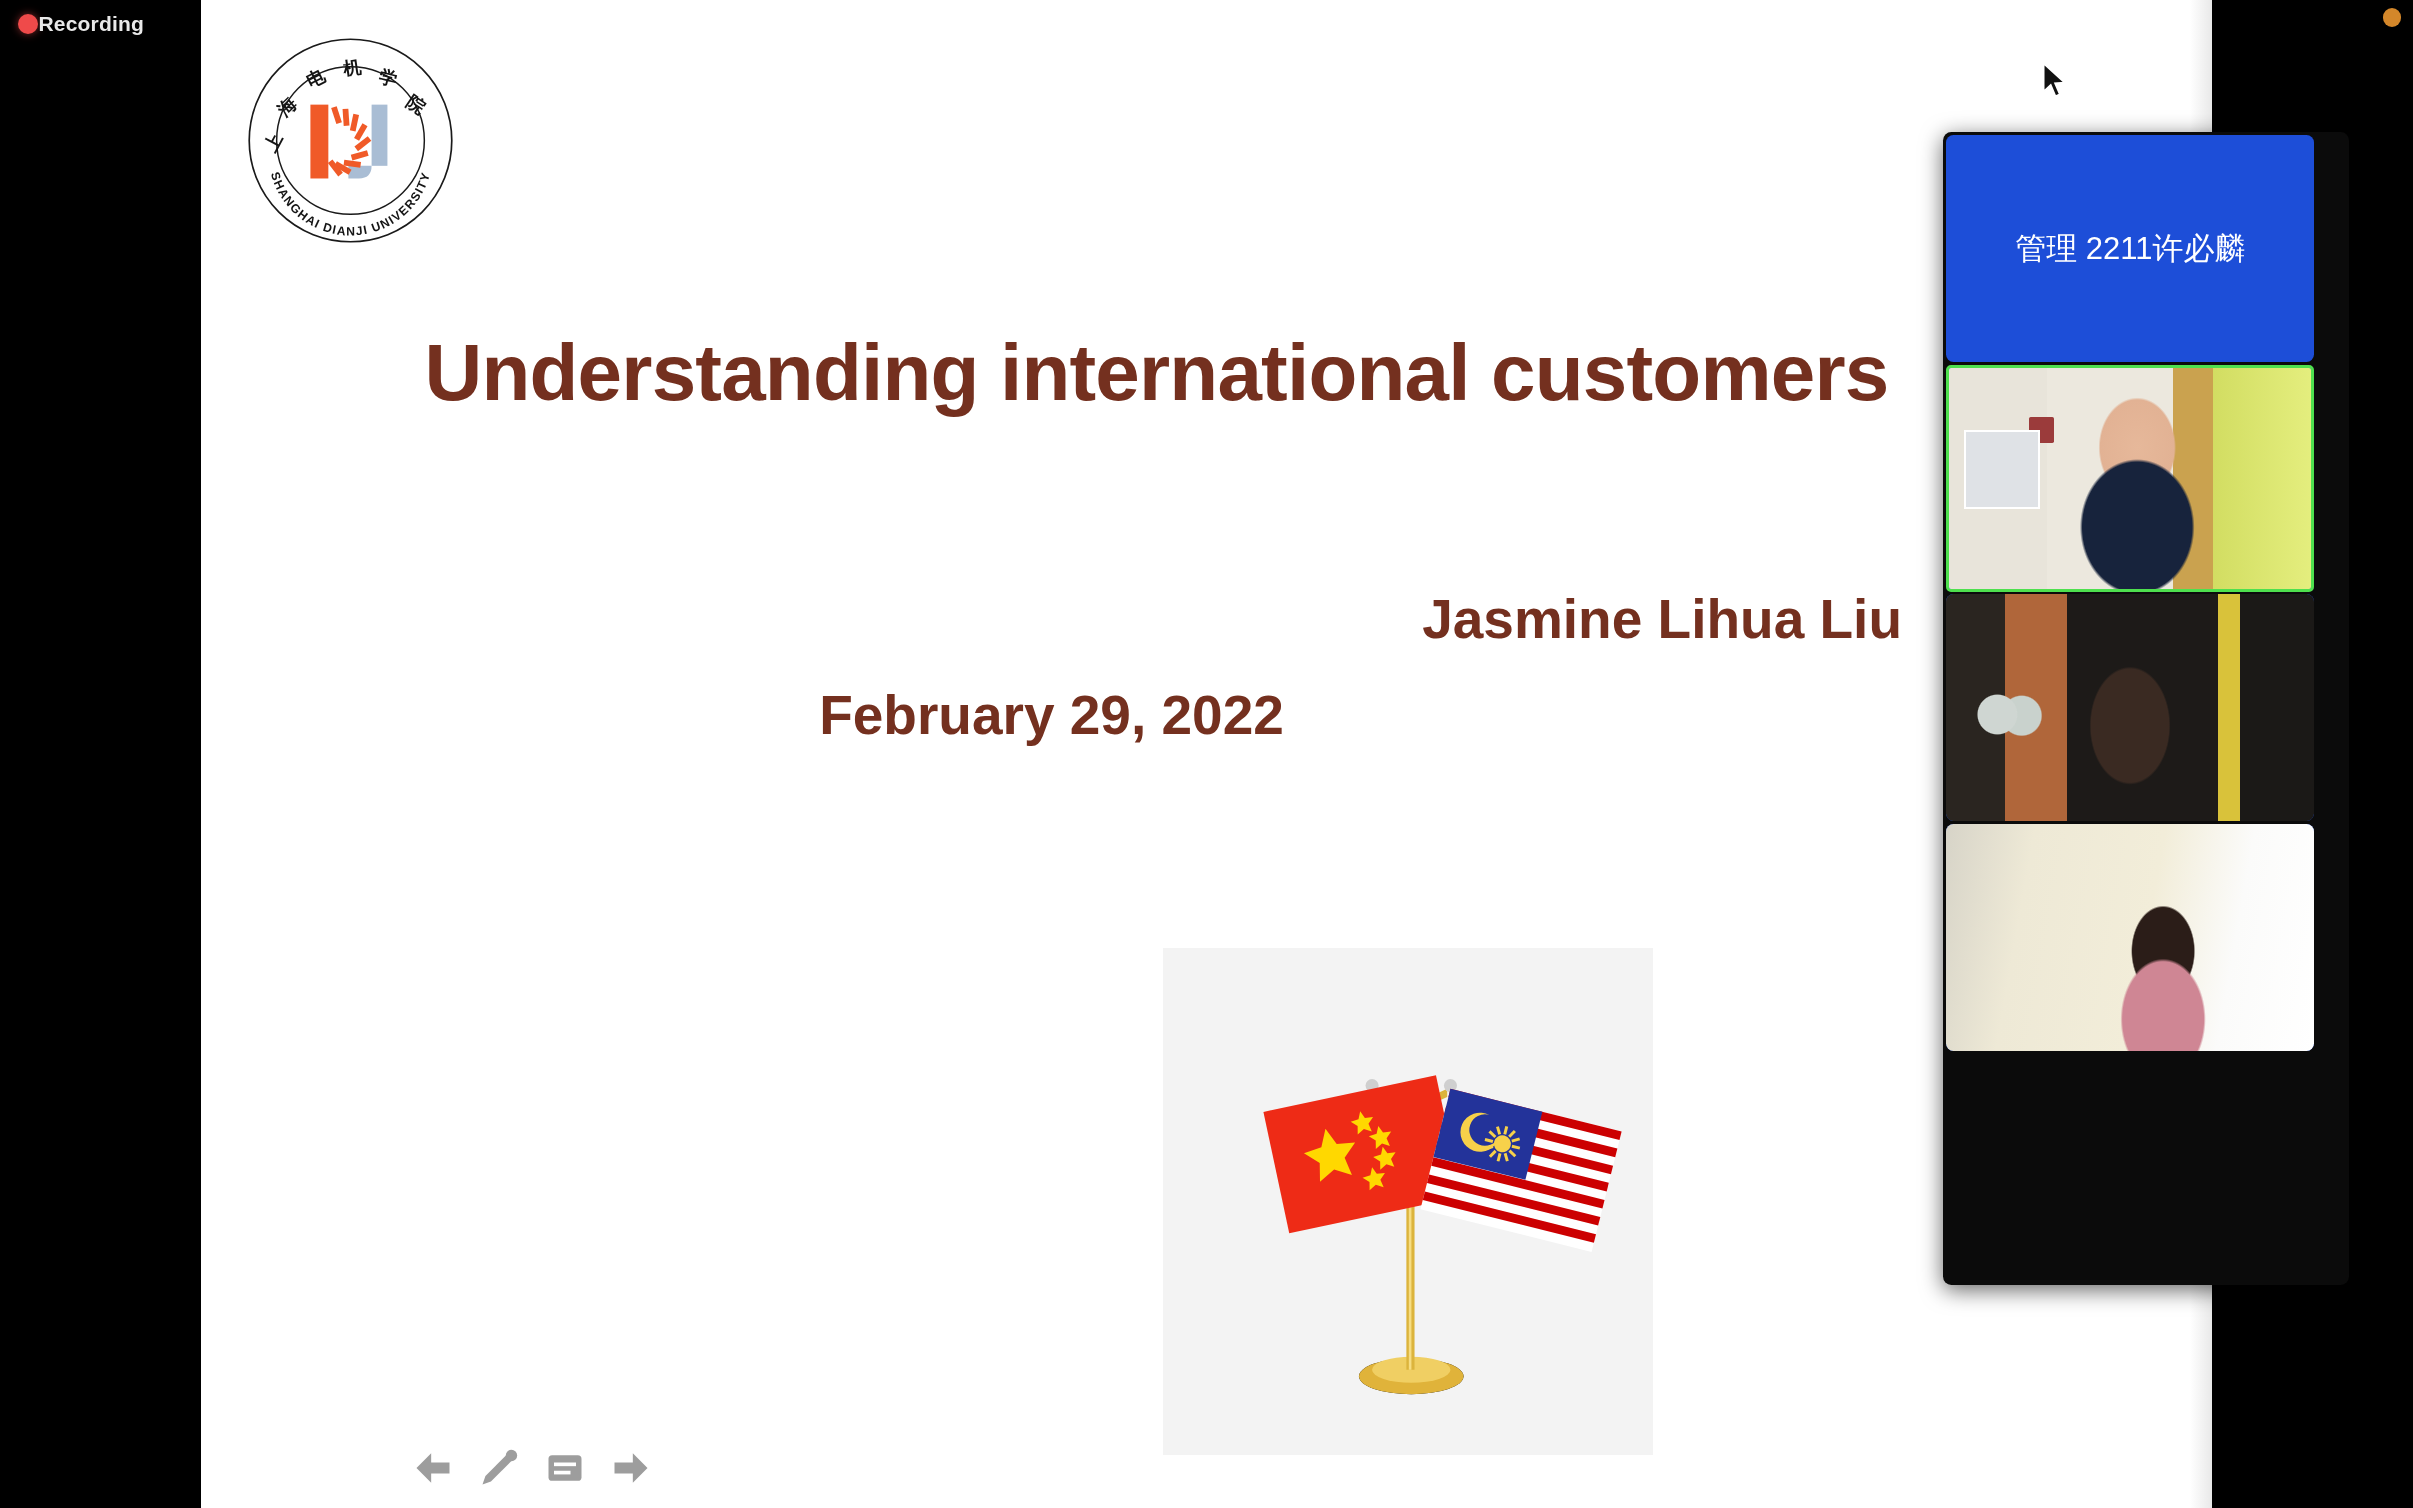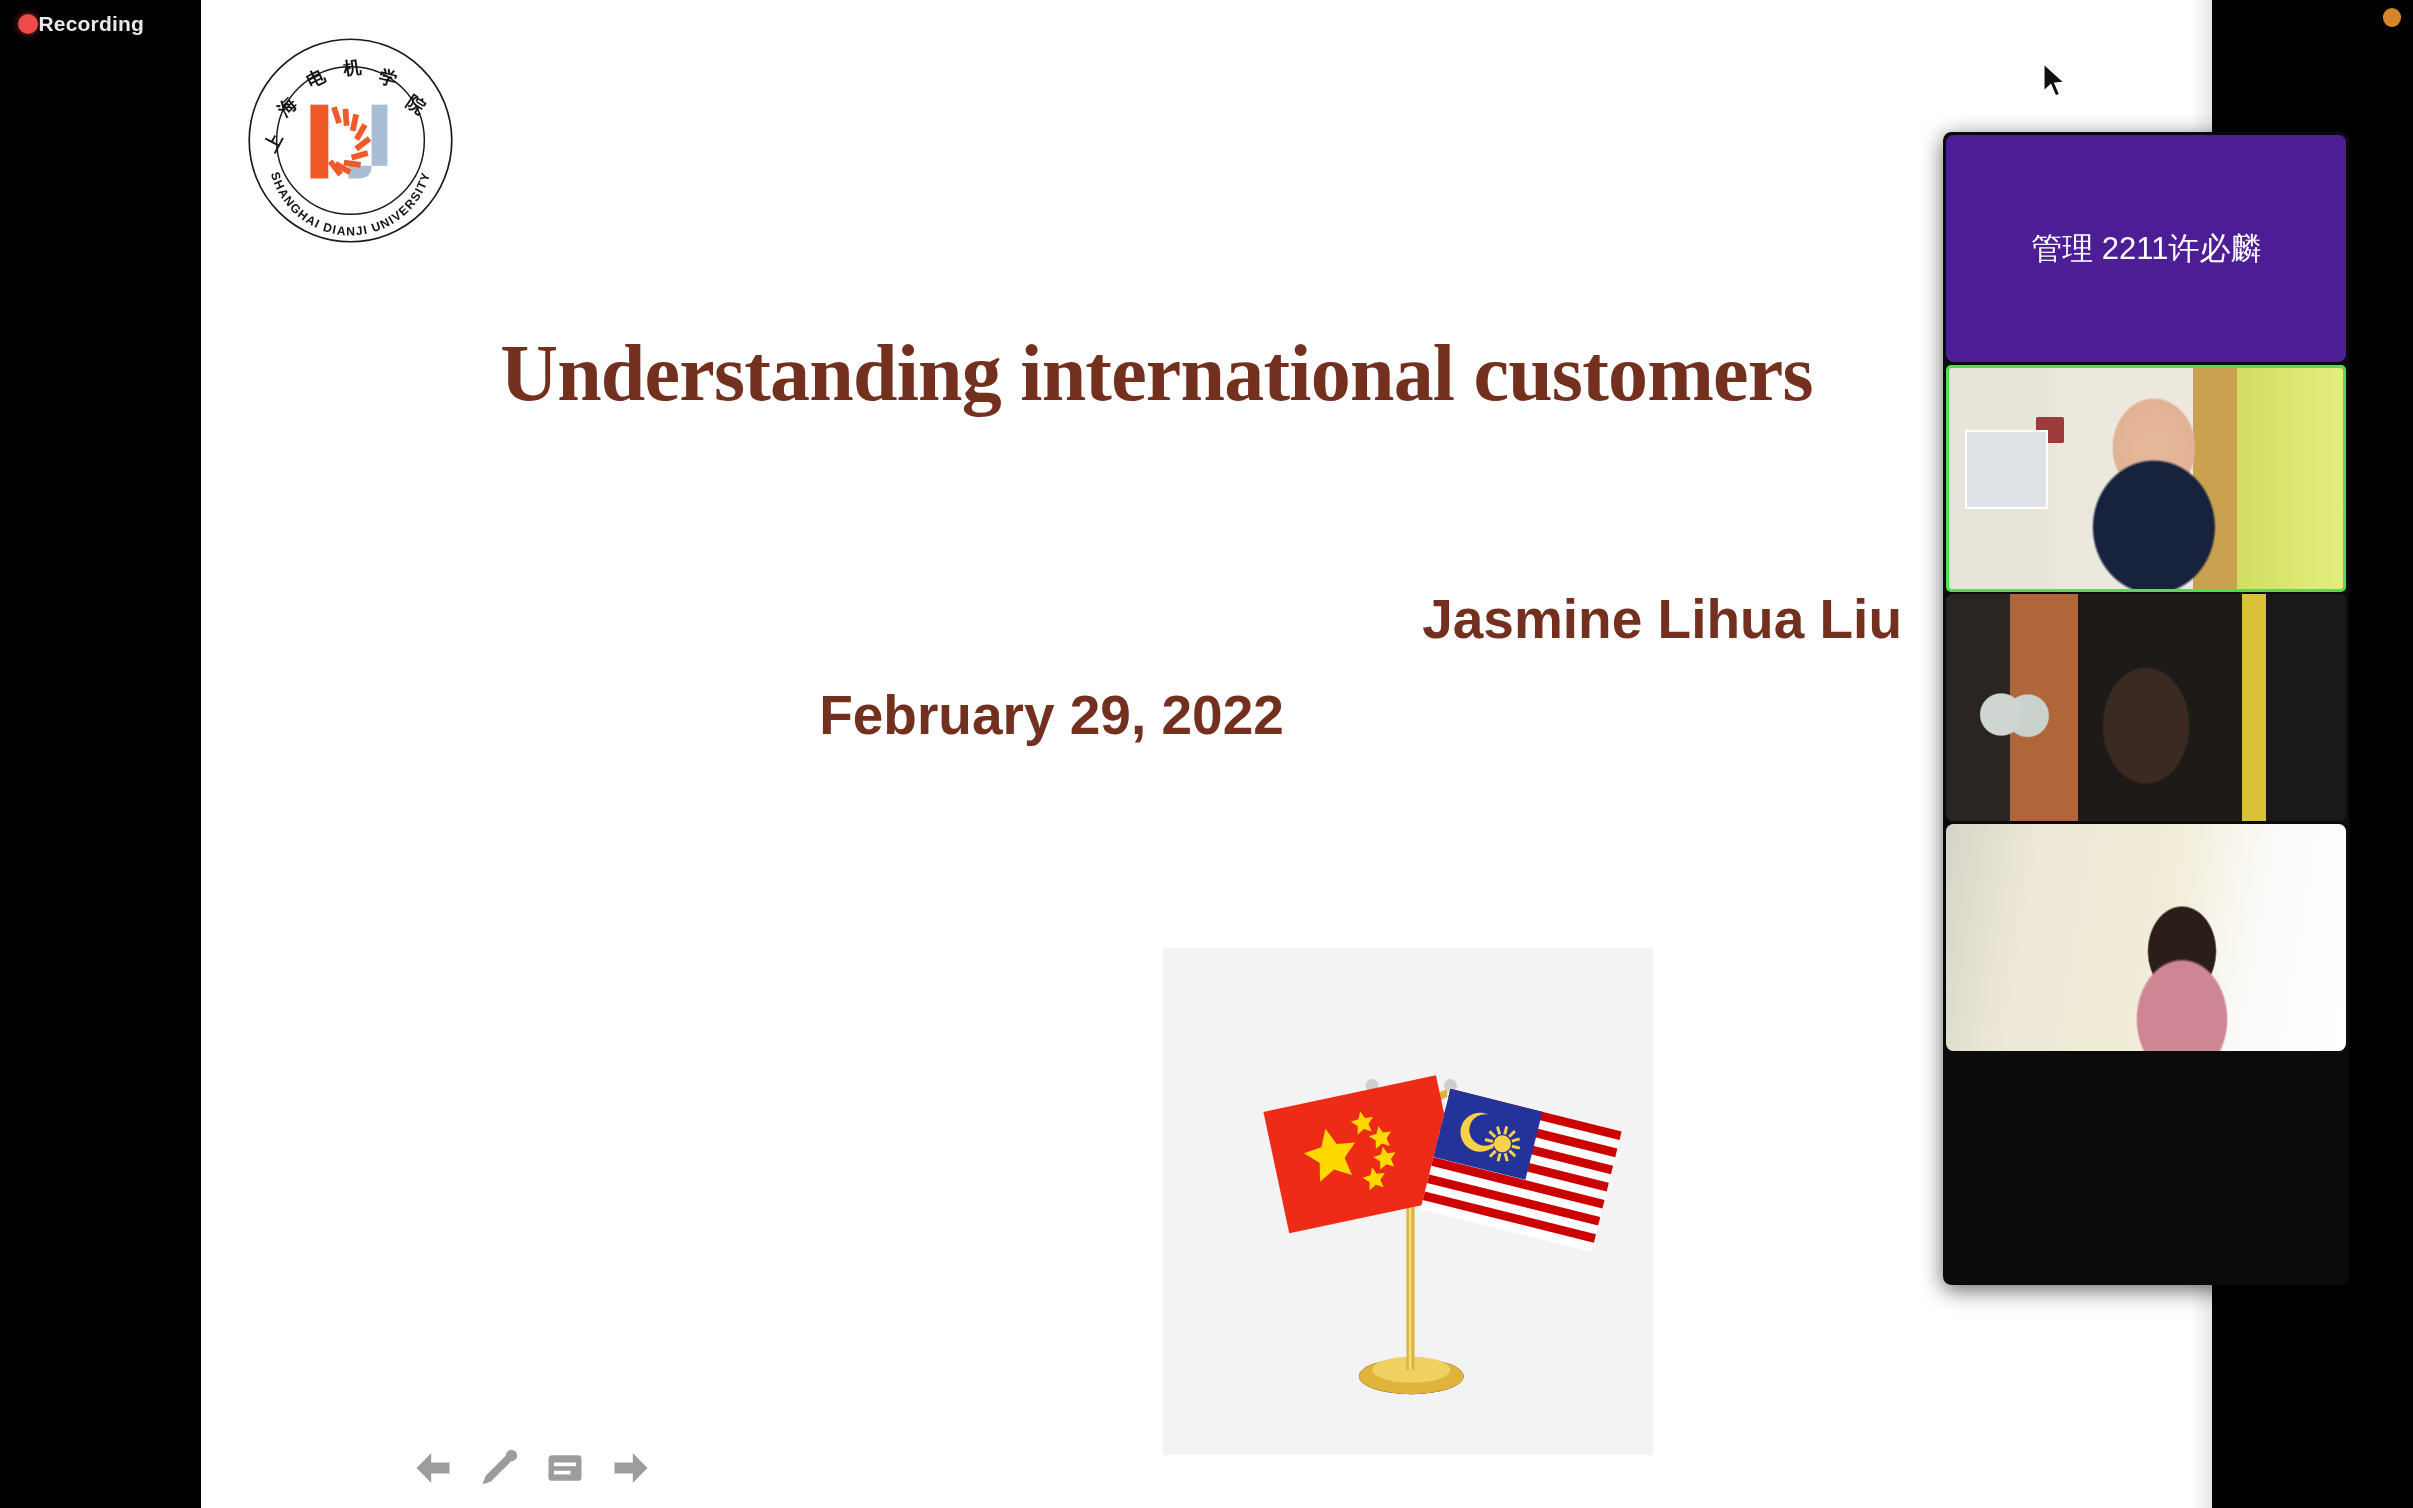--- a/index.html
+++ b/index.html
@@ -28,21 +28,21 @@
                  rgba(255,255,255,0), rgba(214,214,214,.55)); }
 
   
   .logo { position:absolute; left:44px; top:35px; width:211px; height:211px; }
   .logo svg { width:100%; height:100%; display:block; }
 
   
   .slide-title { position:absolute; left:0; top:318px; width:1911px;
                  text-align:center; color:#74301f; font-weight:bold;
                  font-size:80px; line-height:1.38; font-stretch:condensed;
-                 letter-spacing:-0.8px;font-family:Liberation Serif, serif; }
+                 letter-spacing:-0.8px; }
   .slide-title .l2 { display:block; }
   .slide-author { position:absolute; left:0; top:587px; width:1701px;
                   text-align:right; color:#74301f; font-weight:bold;
                   font-size:55px; }
   .slide-date { position:absolute; left:0; top:683px; width:1701px;
                 text-align:center; color:#74301f; font-weight:bold;
                 font-size:55px; }
 
   
   .flags-box { position:absolute; left:962px; top:948px; width:490px;
@@ -52,22 +52,22 @@
   
   .pres-nav { position:absolute; left:210px; bottom:18.4px; display:flex;
               align-items:center; gap:22px; z-index:30; }
   .pres-nav .nav-ico { width:44px; height:44px; display:block; }
 
   
   #panel { position:absolute; left:1943px; top:132px; width:406px; height:1153px;
            background:#0b0b0b; border-radius:8.4px; z-index:35;
            box-shadow:0 5px 22px rgba(0,0,0,.6); padding:3.4px;
            display:flex; flex-direction:column; gap:2.5px; }
-  .tile { position:relative; width:400px; height:227px; border-radius:7.5px;
-          overflow:hidden; background:#4c1d95; flex:none; }
+  .tile { position:relative; width:368px; height:227px; border-radius:7.5px;
+          overflow:hidden; background:#1d4ed8; flex:none; }
   .tile.speaking { border:3.4px solid #4ee04e; border-radius:5px; }
   .tile .name { position:absolute; left:0; right:0; top:50%;
                 transform:translateY(-50%); text-align:center; color:#fff;
                 font-size:31px; font-weight:400; }
   .tile .vid { position:absolute; inset:0; }
 
   
   .v1 { background:
       radial-gradient(ellipse 36% 70% at 52% 72%, #17233c 0%, #17233c 42%, transparent 44%),
       radial-gradient(ellipse 17% 36% at 52% 36%, #e6b89a 0%, #e2b294 60%, transparent 63%),

